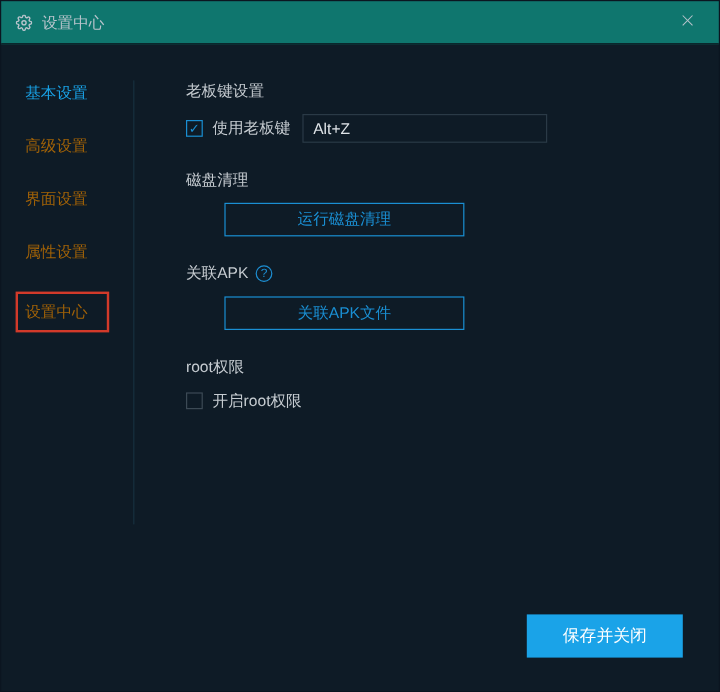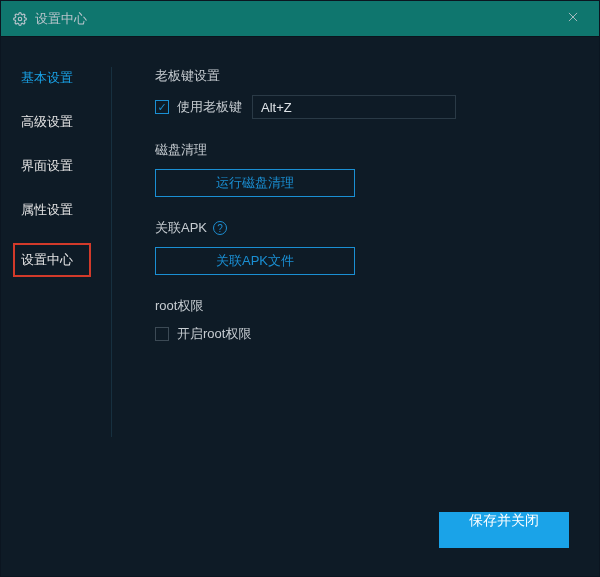--- a/index.html
+++ b/index.html
@@ -57,21 +57,21 @@
   .divider {
     position: absolute;
     left: 90px;
     top: 0;
     width: 1px;
     height: 370px;
     background: #17303f;
   }
   .tab {
     font-size: 13px;
-    color: #e5e5e5;
+    color: #a16207;
     cursor: pointer;
     padding: 2px 0;
     width: 72px;
     text-align: left;
   }
   .tab.active {
     color: #19a2e6;
   }
   .tab.highlighted {
     border: 2px solid #d23a2a;
@@ -137,35 +137,36 @@
     width: 200px;
     height: 28px;
     border: 1px solid #1a8fd3;
     color: #1a8fd3;
     background: transparent;
     display: flex;
     align-items: center;
     justify-content: center;
     font-size: 13px;
     cursor: pointer;
+    margin-left: 32px;
   }
   .footer {
     height: 72px;
     display: flex;
     justify-content: flex-end;
     align-items: center;
     padding: 0 30px 20px 0;
   }
   .primary-btn {
     width: 130px;
     height: 36px;
     background: #1aa3e8;
     color: #ffffff;
     display: flex;
-    align-items: flex-start;
+    align-items: center;
     justify-content: center;
     font-size: 14px;
     border: none;
     cursor: pointer;
   }
 </style>
 </head>
 <body>
 
 <div class="window">

